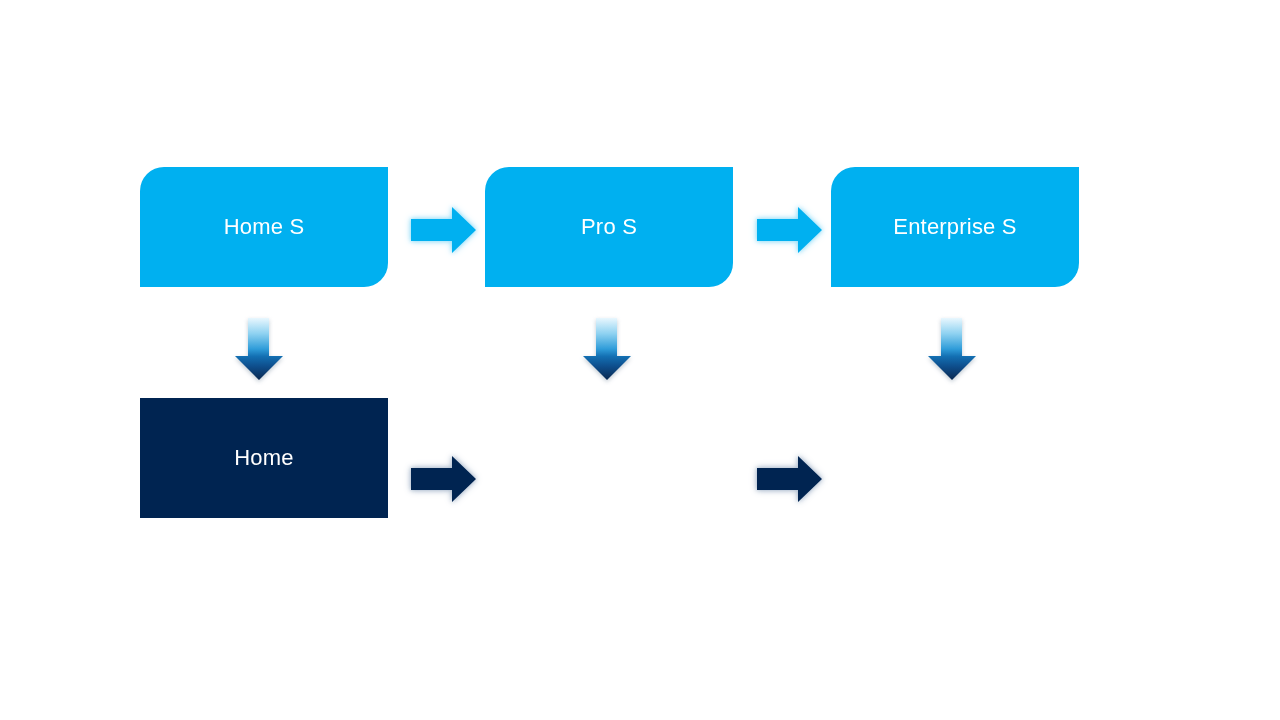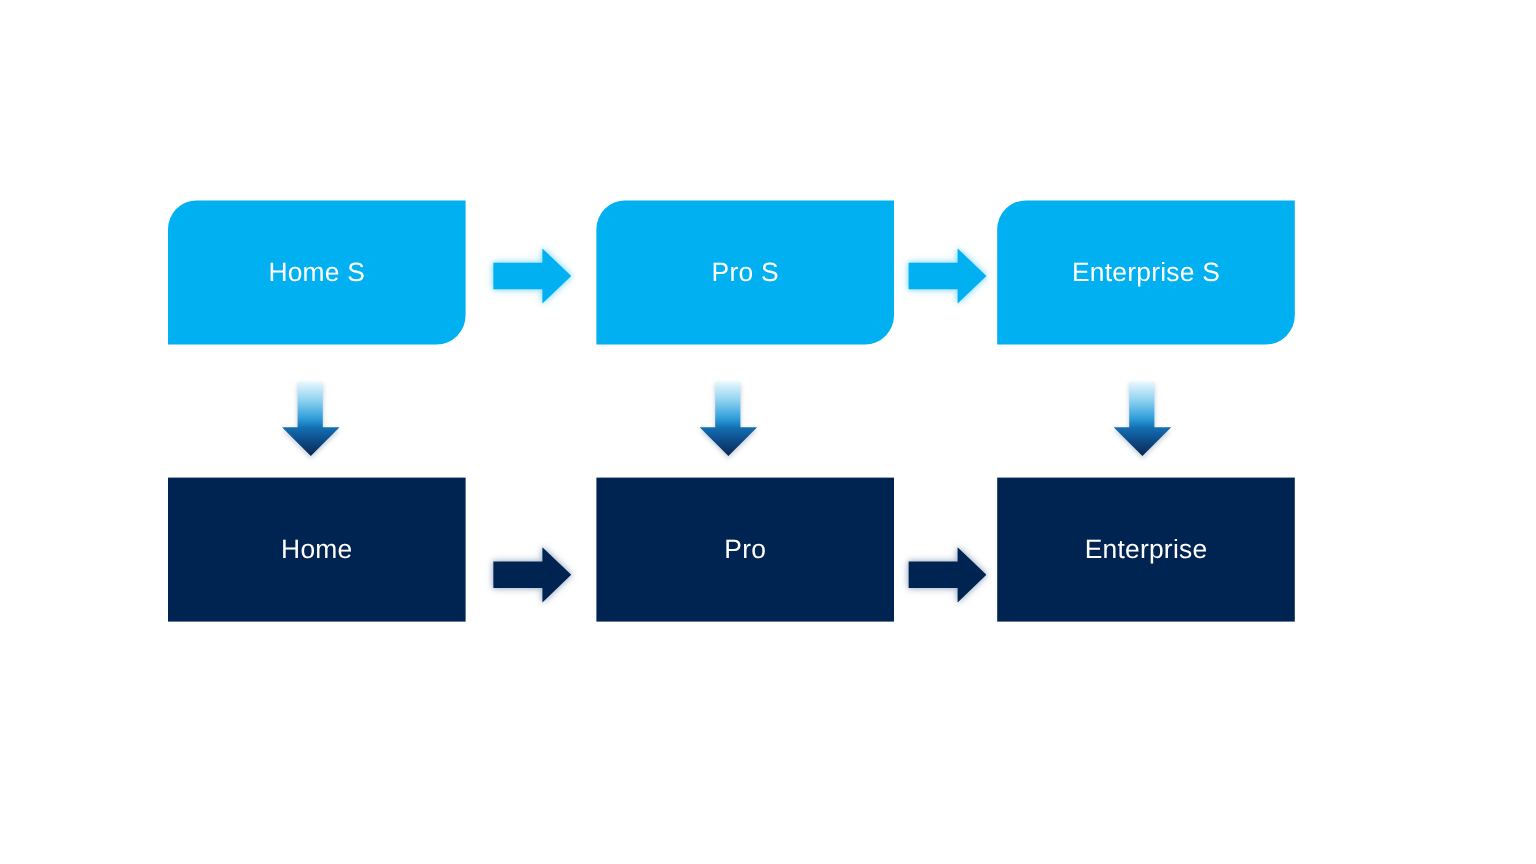--- a/index.html
+++ b/index.html
@@ -31,21 +31,21 @@
     top: 167px;
     background: var(--light-blue, #00B0F0);
     border-radius: 24px 0 24px 0;
   }
   .node-bottom {
     top: 398px;
     background: var(--dark-navy, #002451);
     border-radius: 0;
   }
   .col1 { left: 140px; }
-  .col2 { left: 485px; margin-left: 12px; }
+  .col2 { left: 485px; }
   .col3 { left: 831px; align-items: center; }
 
   .arrow {
     position: absolute;
     line-height: 0;
   }
   .arrow-right-light {
     filter: drop-shadow(0 0 2px #8edcf8) drop-shadow(0 0 3px #bdeafb);
   }
   .arrow-right-dark {
@@ -66,26 +66,20 @@
   </div>
   <div class="node node-top col2">
     <span class="label">Pro S</span>
   </div>
   <div class="node node-top col3">
     <span class="label">Enterprise S</span>
   </div>
 
   <div class="node node-bottom col1">
     <span class="label">Home</span>
-  </div>
-  <div class="node node-bottom col2">
-    <span class="label">Pro</span>
-  </div>
-  <div class="node node-bottom col3">
-    <span class="label">Enterprise</span>
   </div>
 
   <div class="arrow arrow-right-light" style="left:411px; top:207px;">
     <svg width="65" height="46" viewBox="0 0 65 46">
       <polygon points="0,12 41,12 41,0 65,23 41,46 41,34 0,34" fill="#00B0F0"></polygon>
     </svg>
   </div>
   <div class="arrow arrow-right-light" style="left:757px; top:207px;">
     <svg width="65" height="46" viewBox="0 0 65 46">
       <polygon points="0,12 41,12 41,0 65,23 41,46 41,34 0,34" fill="#00B0F0"></polygon>

